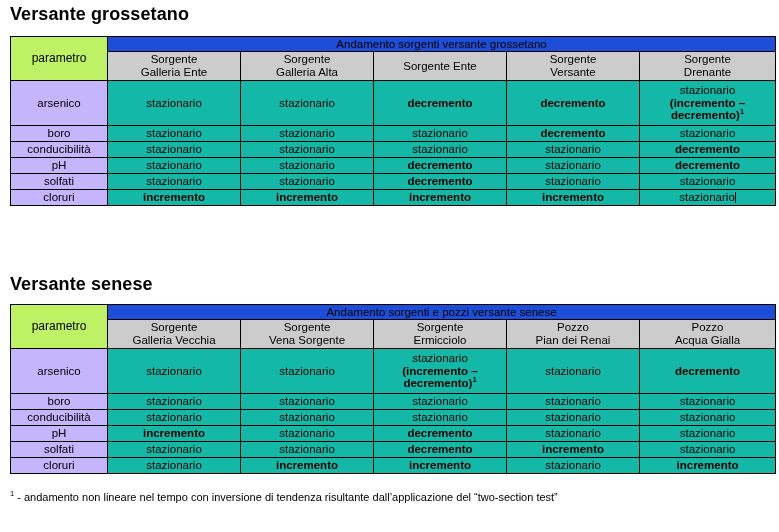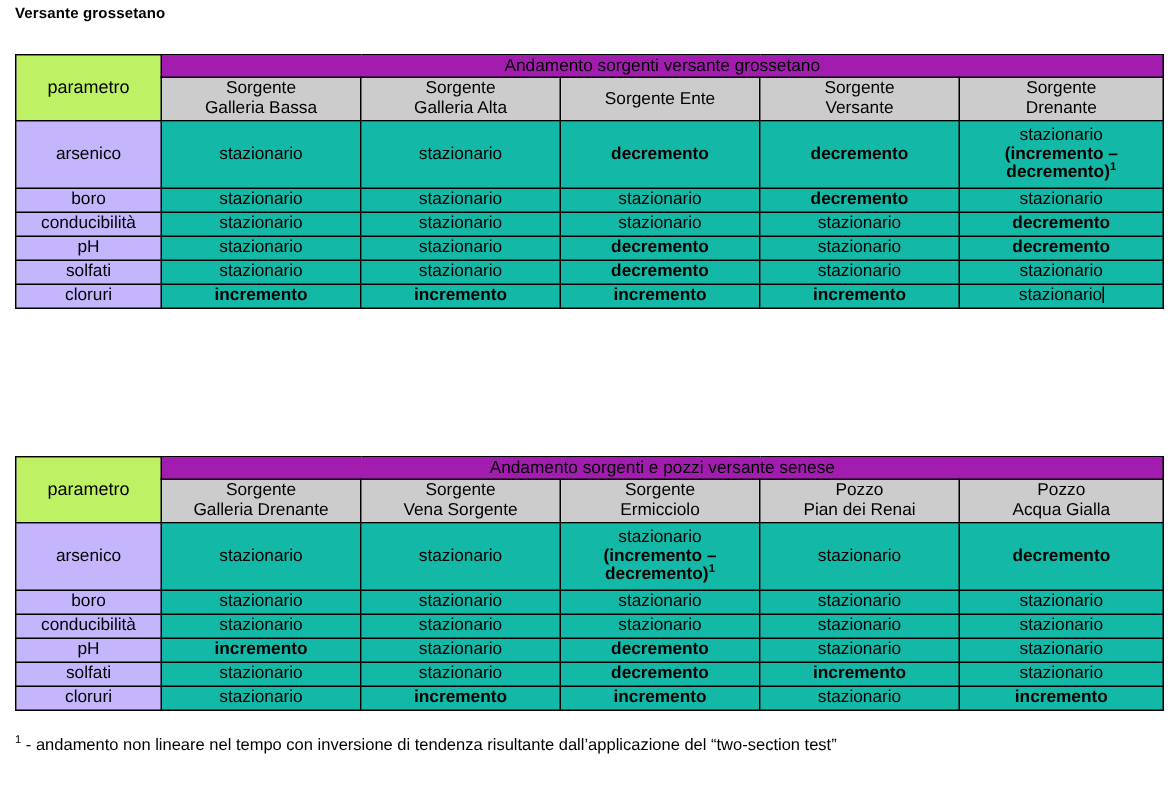--- a/index.html
+++ b/index.html
@@ -15,21 +15,21 @@
     overflow: hidden;
   }
   .page {
     position: relative;
     width: 779px;
     height: 532px;
     box-sizing: border-box;
     padding: 0;
   }
   .section-title {
-    font-size: 10px;
+    font-size: 18px;
     font-weight: bold;
     color: #000000;
     margin: 0;
     padding: 0;
     letter-spacing: 0.1px;
   }
   #title-grossetano { position: absolute; left: 10px; top: 4px; }
   #title-senese     { position: absolute; left: 10px; top: 274px; }
 
   .trend-table {
@@ -45,21 +45,21 @@
 
   .trend-table td, .trend-table th {
     border: 1px solid #000000;
     padding: 0 2px;
     text-align: center;
     vertical-align: middle;
     font-weight: normal;
     line-height: 1.12;
   }
   .hdr-band {
-    background: #a21caf;
+    background: #1d4ed8;
     text-align: center;
     height: 14px;
     font-size: 11.5px;
   }
   .hdr-param {
     background: #bef264;
     font-weight: bold;
     font-size: 12px;
   }
   .hdr-src {
@@ -123,21 +123,21 @@
       <col class="col-data">
         <col class="col-data">
         <col class="col-data-last">
     </colgroup>
     <thead>
       <tr>
         <th class="hdr-param" rowspan="2">parametro</th>
         <th class="hdr-band" colspan="5">Andamento sorgenti versante grossetano</th>
       </tr>
       <tr>
-          <th class="hdr-src"><span>Sorgente</span><br><span>Galleria Bassa</span></th>
+          <th class="hdr-src"><span>Sorgente</span><br><span>Galleria Ente</span></th>
           <th class="hdr-src"><span>Sorgente</span><br><span>Galleria Alta</span></th>
           <th class="hdr-src"><span>Sorgente Ente</span></th>
           <th class="hdr-src"><span>Sorgente</span><br><span>Versante</span></th>
           <th class="hdr-src"><span>Sorgente</span><br><span>Drenante</span></th>
         </tr>
     </thead>
     <tbody>
         <tr>
           <td class="row-label tall">arsenico</td>
           <td class="cell tall"><span>stazionario</span></td>
@@ -182,37 +182,38 @@
           <td class="row-label">cloruri</td>
           <td class="cell"><span class="b">incremento</span></td>
           <td class="cell"><span class="b">incremento</span></td>
           <td class="cell"><span class="b">incremento</span></td>
           <td class="cell"><span class="b">incremento</span></td>
           <td class="cell"><span>stazionario</span><span class="caret"></span></td>
         </tr>
       </tbody>
   </table>
 
+  <h2 class="section-title" id="title-senese">Versante senese</h2>
 
   <table class="trend-table" id="table-senese">
     <colgroup>
       <col class="col-param">
         <col class="col-data">
         <col class="col-data">
       <col class="col-data">
         <col class="col-data">
         <col class="col-data-last">
     </colgroup>
     <thead>
       <tr>
         <th class="hdr-param" rowspan="2">parametro</th>
         <th class="hdr-band" colspan="5">Andamento sorgenti e pozzi versante senese</th>
       </tr>
       <tr>
-          <th class="hdr-src"><span>Sorgente</span><br><span>Galleria Drenante</span></th>
+          <th class="hdr-src"><span>Sorgente</span><br><span>Galleria Vecchia</span></th>
           <th class="hdr-src"><span>Sorgente</span><br><span>Vena Sorgente</span></th>
           <th class="hdr-src"><span>Sorgente</span><br><span>Ermicciolo</span></th>
           <th class="hdr-src"><span>Pozzo</span><br><span>Pian dei Renai</span></th>
           <th class="hdr-src"><span>Pozzo</span><br><span>Acqua Gialla</span></th>
         </tr>
     </thead>
     <tbody>
         <tr>
           <td class="row-label tall">arsenico</td>
           <td class="cell tall"><span>stazionario</span></td>

